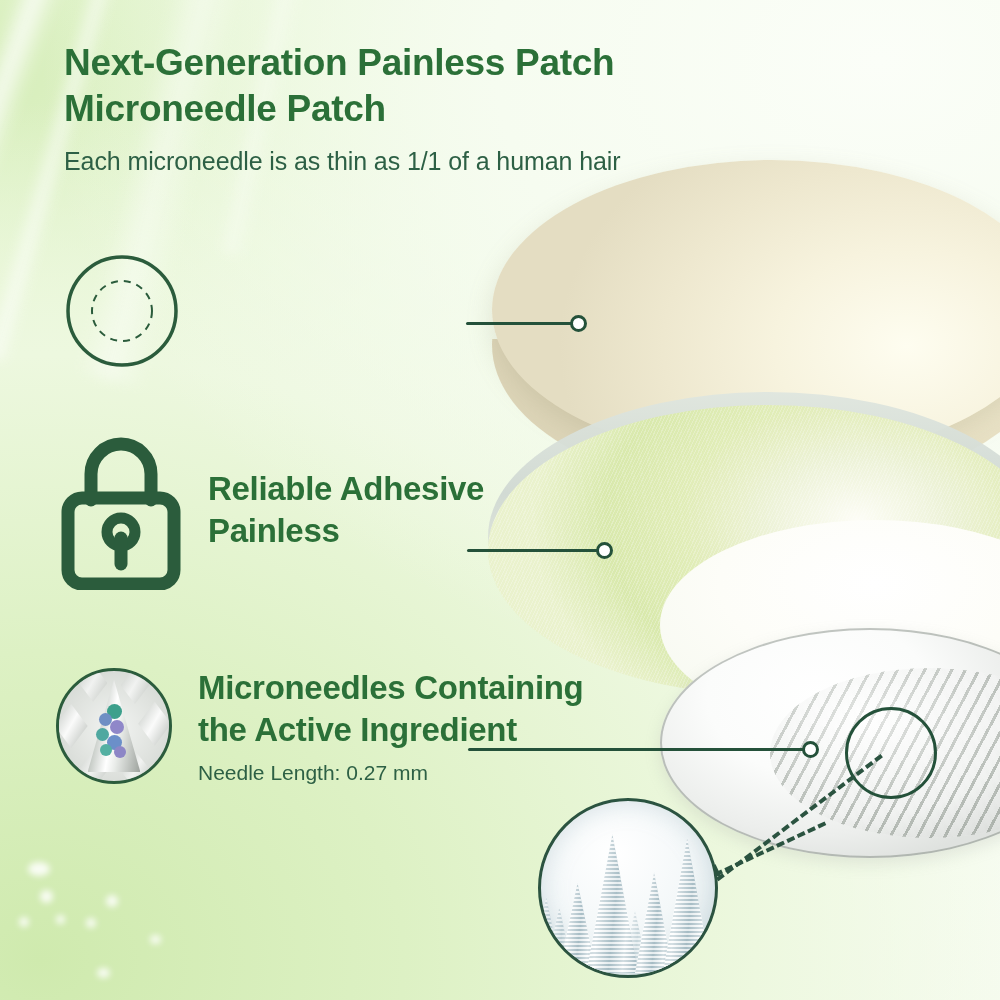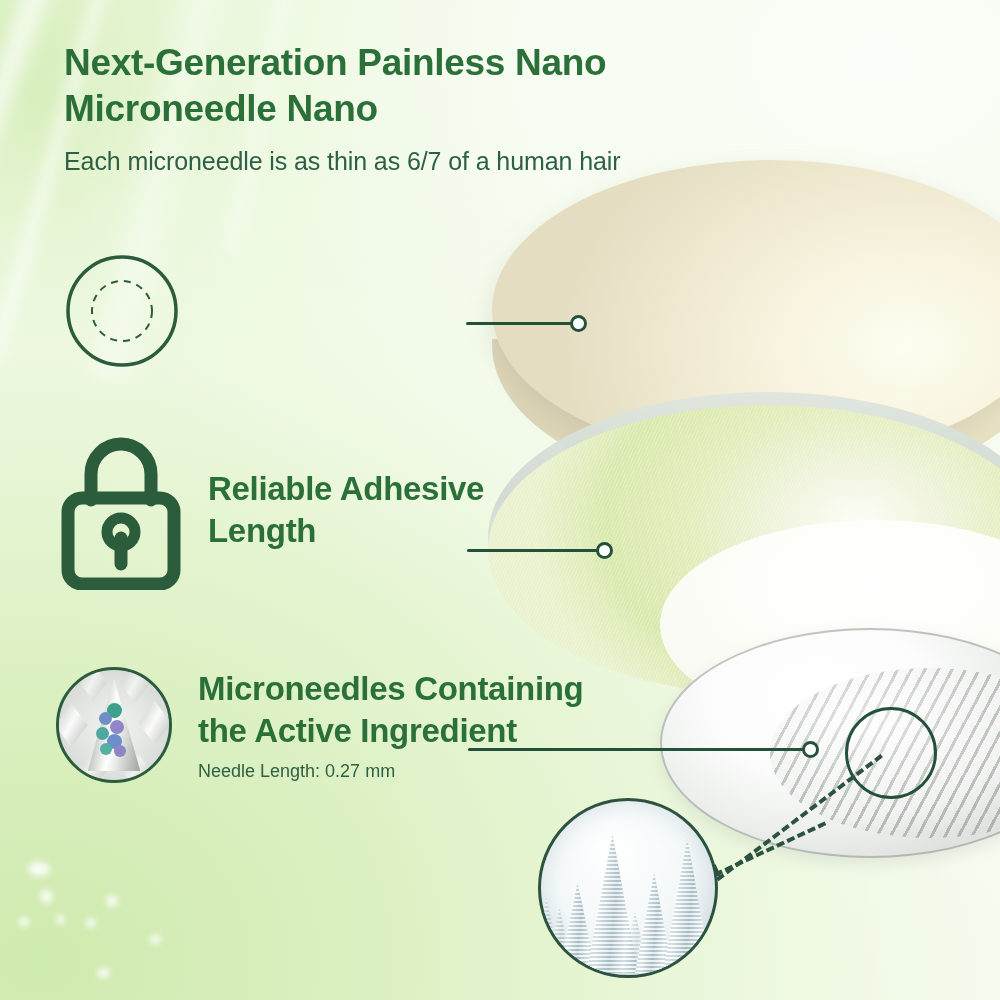--- a/index.html
+++ b/index.html
@@ -51,21 +51,21 @@
   #feature-1 .ficon{ width:126px; height:160px; flex:0 0 126px; }
 
   .ftext{ margin-left:32px; }
   #feature-1 .ftext{ margin-left:24px; }
   #feature-2 .ftext{ margin-left:26px; }
   .flabel{
     font-size:33px; font-weight:700; line-height:1.27;
     color:#2b7038; letter-spacing:-.3px; white-space:pre-line;
   }
   .fsub{
-    margin-top:10px; font-size:18px; font-weight:400; color:#2d6045;
+    margin-top:10px; font-size:21px; font-weight:400; color:#2d6045;
     letter-spacing:0;
   }
 
   
   .needle-photo{
     position:absolute; inset:0; border-radius:50%;
     border:3px solid #2b5c3c; overflow:hidden;
     background:
       radial-gradient(circle at 50% 52%, #f2f4f2 0%, #dfe2de 55%, #cdd2cd 100%);
   }
@@ -265,22 +265,22 @@
   <div class="mn mn-g"></div>
   <div class="mn mn-b"></div>
   <div class="mn mn-a"></div>
   <div class="mn mn-d"></div>
   <div class="mn mn-c"></div>
   <div class="mn mn-e"></div>
   <div class="mn mn-f"></div>
 </div>
 
 <div id="headings">
-  <div id="title">Next-Generation Painless Nano Microneedle Nano</div>
-  <div id="subtitle">Each microneedle is as thin as 6/7 of a human hair</div>
+  <div id="title">Next-Generation Painless Patch Microneedle Patch</div>
+  <div id="subtitle">Each microneedle is as thin as 1/1 of a human hair</div>
 </div>
 
 <div class="feature" id="feature-0">
   <div class="ficon">
     <svg width="116" height="116" viewBox="0 0 116 116">
       <circle cx="58" cy="58" r="54" fill="none" stroke="#2b5c3c" stroke-width="3.5"></circle>
       <circle cx="58" cy="58" r="30" fill="none" stroke="#2b5c3c" stroke-width="2" stroke-dasharray="7 6"></circle>
     </svg>
   </div>
 </div>
@@ -289,21 +289,21 @@
   <div class="ficon">
     <svg width="126" height="160" viewBox="0 0 126 160">
       <path d="M33 70 V44 a30 30 0 0 1 60 0 V70" fill="none" stroke="#2b5c3c" stroke-width="13" stroke-linecap="round"></path>
       <rect x="10" y="68" width="106" height="86" rx="14" ry="14" fill="none" stroke="#2b5c3c" stroke-width="13"></rect>
       <circle cx="63" cy="102" r="14" fill="none" stroke="#2b5c3c" stroke-width="11"></circle>
       <path d="M63 108 V134" stroke="#2b5c3c" stroke-width="13" stroke-linecap="round"></path>
     </svg>
   </div>
   <div class="ftext">
     <div class="flabel">Reliable Adhesive
-Length</div>
+Painless</div>
   </div>
 </div>
 
 <div class="feature" id="feature-2">
   <div class="ficon">
     <div class="needle-photo">
       <div class="np-cone np-d np-d3"></div>
       <div class="np-cone np-d np-d4"></div>
       <div class="np-cone np-d np-d1"></div>
       <div class="np-cone np-d np-d2"></div>

